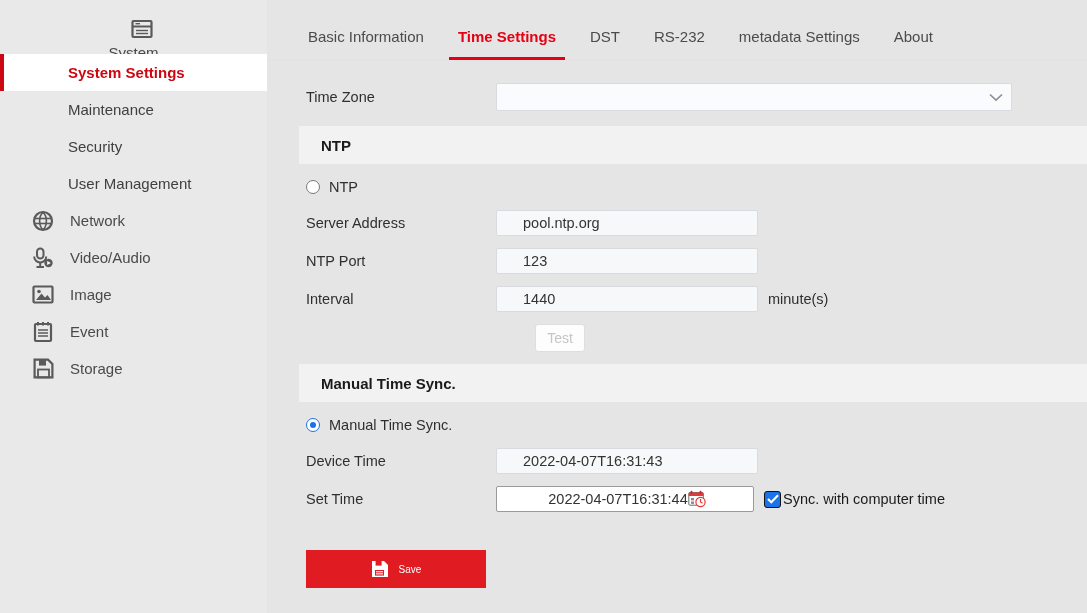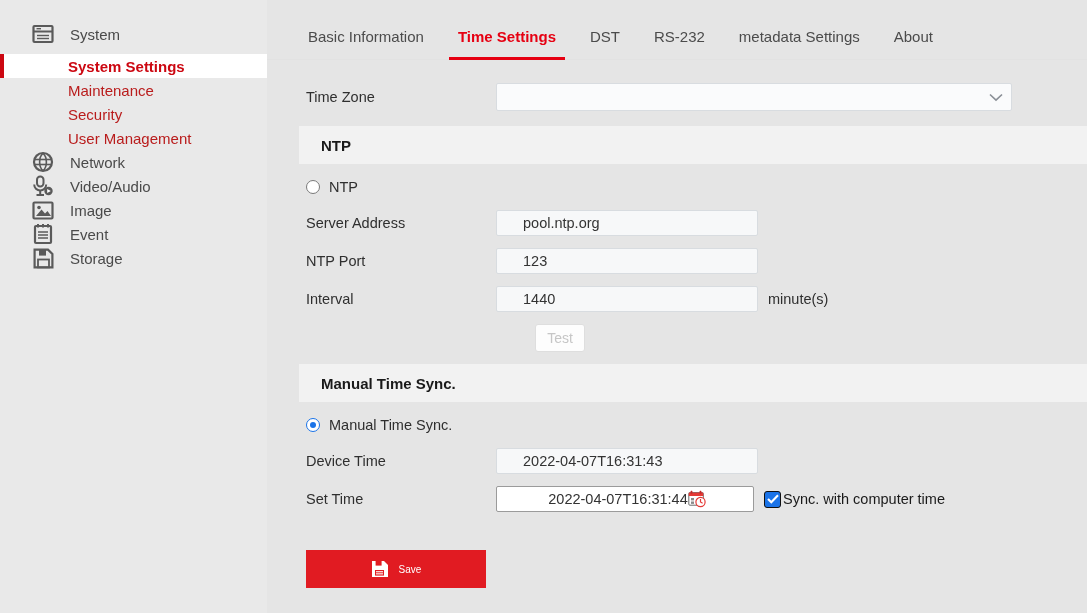--- a/index.html
+++ b/index.html
@@ -21,43 +21,43 @@
   .sidebar {
     width: 267px;
     height: 613px;
     background: #e9e9e9;
     flex: 0 0 267px;
     position: relative;
     padding-top: 14px;
   }
   .nav-row {
     position: relative;
-    height: 24px;
+    height: 37px;
     display: flex;
     align-items: center;
     font-size: 15px;
     color: #4a4a4a;
   }
-  .nav-row.top { height: 40px; }
+  .nav-row.top { height: 40px; flex-direction: column; }
   .nav-icon {
     width: 30px;
     margin-left: 28px;
     margin-right: 12px;
     display: flex;
     align-items: center;
     justify-content: center;
     flex: 0 0 30px;
     color: #5a5a5a;
   }
   .nav-icon svg { display: block; }
   .nav-label { white-space: nowrap; }
   .nav-sub {
     padding-left: 68px;
     font-size: 15px;
-    color: #b91c1c;
+    color: #404040;
   }
   .nav-sub.active {
     background: #ffffff;
     color: #cc0711;
     font-weight: bold;
   }
   .nav-sub.active::before {
     content: "";
     position: absolute;
     left: 0; top: 0; bottom: 0;

